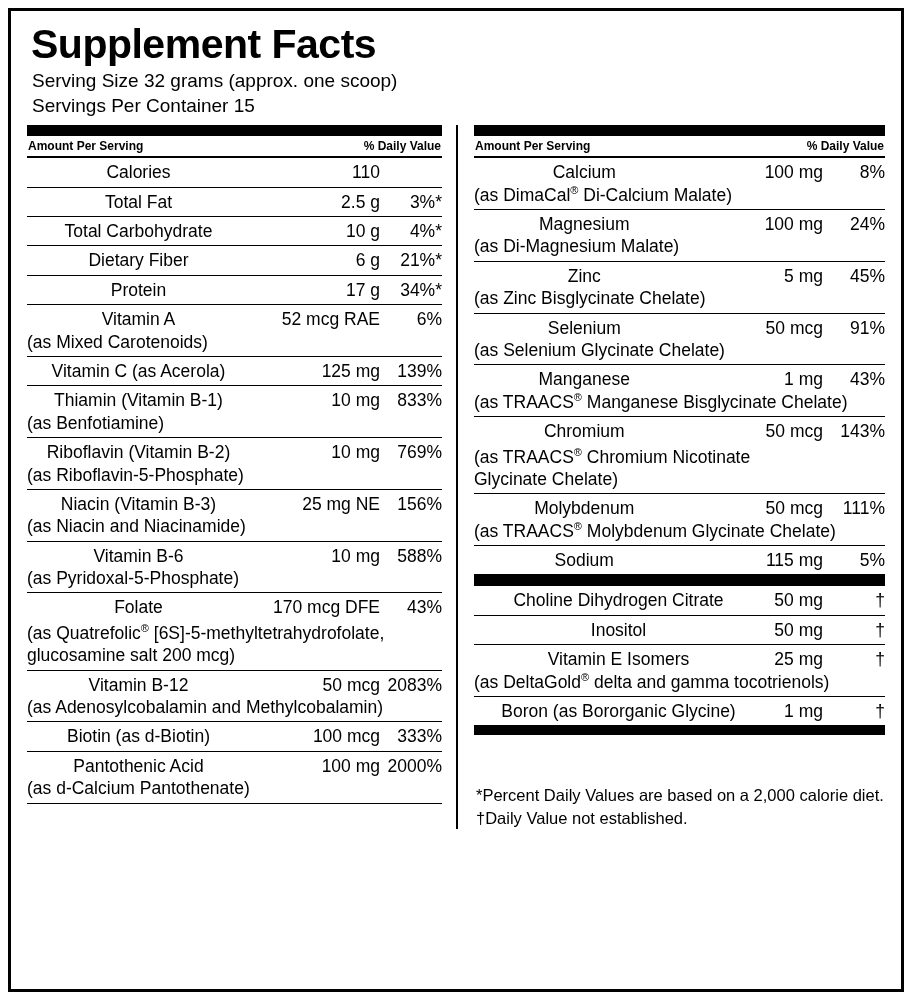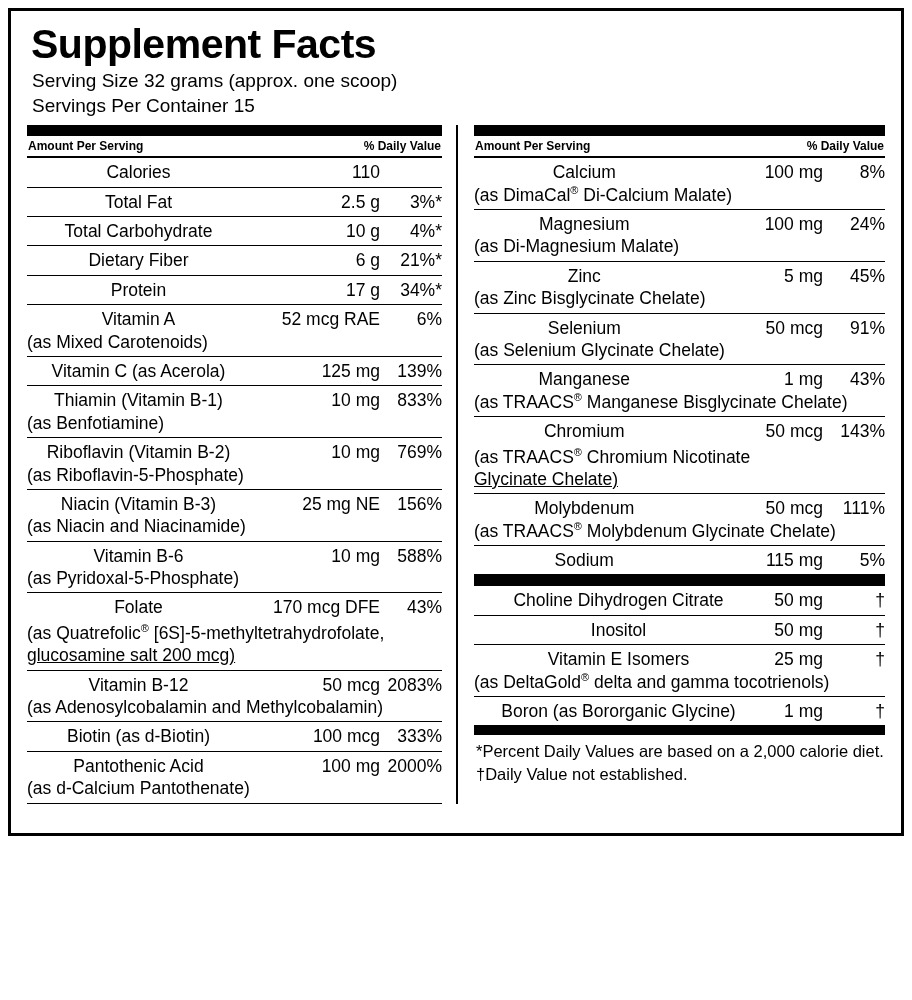--- a/index.html
+++ b/index.html
@@ -9,21 +9,21 @@
   }
   body {
     width: 912px; height: 1000px;
     font-family: "Liberation Sans", sans-serif;
     color: #000;
     overflow: hidden;
   }
   .panel {
     position: absolute;
     left: 8px; top: 8px;
-    width: 896px; height: 828px;
+    width: 896px; height: 984px;
     border: 3px solid #000;
     background: #fff;
     padding: 10px 16px 0 16px;
   }
   .title {
     font-size: 41px;
     font-weight: bold;
     letter-spacing: -0.5px;
     line-height: 1.05;
     margin: 2px 0 2px 4px;
@@ -68,27 +68,28 @@
     border-bottom: 1px solid #000;
     line-height: 1.28;
   }
   table.facts tr.nb td { border-bottom: none; padding-bottom: 0; }
   table.facts tr.sub td { border-bottom: 1px solid #000; padding-top: 0; }
   td.nm { text-align: center; }
   td.amt { text-align: right; white-space: nowrap; padding-right: 4px; margin-top: 20px; }
   td.dv  { text-align: right; white-space: nowrap; width: 62px; }
   td.sub2 { padding-left: 20px; }
   .indent { padding-left: 19px; }
-  .indent2 { padding-left: 36px; text-decoration: underline; }
+  .indent2 { padding-left: 36px; }
   sup { font-size: 11px; vertical-align: super; line-height: 0; }
   .footnotes {
     font-size: 16.5px;
     line-height: 1.35;
     padding-top: 5px;
     padding-left: 2px;
+    margin-top: 44px;
   }
   .fn2 { }
 </style>
 </head>
 <body>
 
 <div class="panel">
 
   <div class="title">Supplement Facts</div>
   <div class="serving">Serving Size 32 grams (approx. one scoop)</div>

